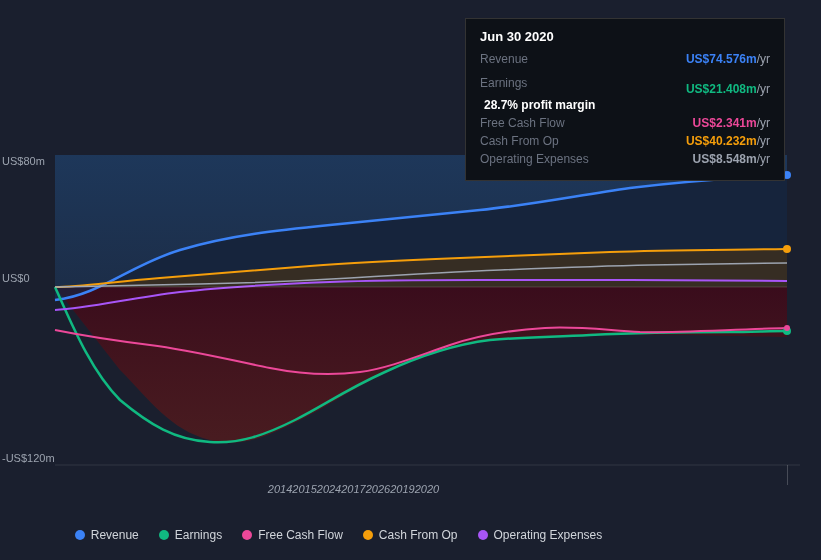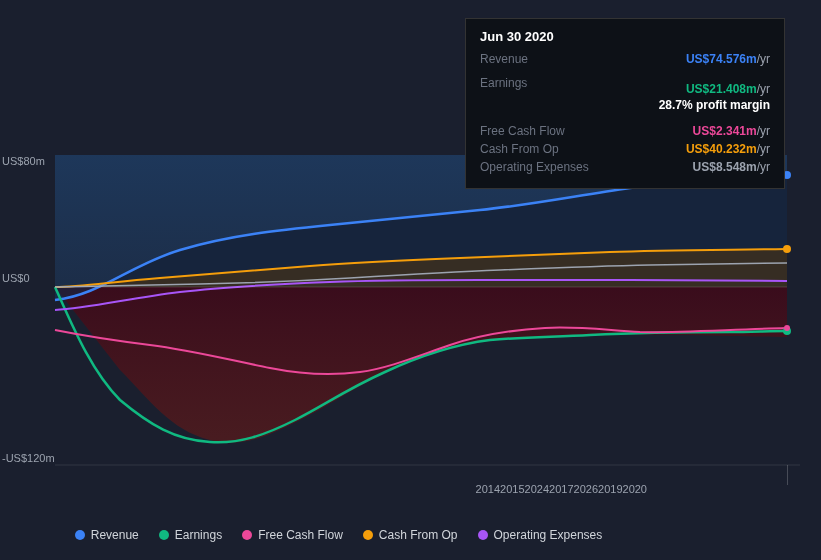--- a/index.html
+++ b/index.html
@@ -64,23 +64,23 @@
     .tooltip-sub {
       color: #ffffff;
       font-size: 12px;
       font-weight: bold;
       margin-left: 4px;
       text-align: right;
     }
 
     .profit-row {
       display: flex;
-      justify-content: flex-end;
+      justify-content: flex-start;
       margin-top: -2px;
-      margin-bottom: 12px;
+      margin-bottom: 4px;
     }
 
     
     .y-label {
       position: absolute;
       left: 2px;
       color: #9ca3af;
       font-size: 11px;
     }
 
@@ -88,22 +88,23 @@
     .y-label.mid { top: 272px; text-align: right; }
     .y-label.bottom { top: 452px; }
 
     
     .x-labels {
       position: absolute;
       bottom: 65px;
       left: 0;
       width: 100%;
       display: flex;
-      justify-content: flex-end;
+      justify-content: center;
       padding: 0 30px 0 60px;
+      font-style: italic;
     }
 
     .x-label {
       color: #9ca3af;
       font-size: 11px;
     }
 
     
     .legend {
       position: absolute;

